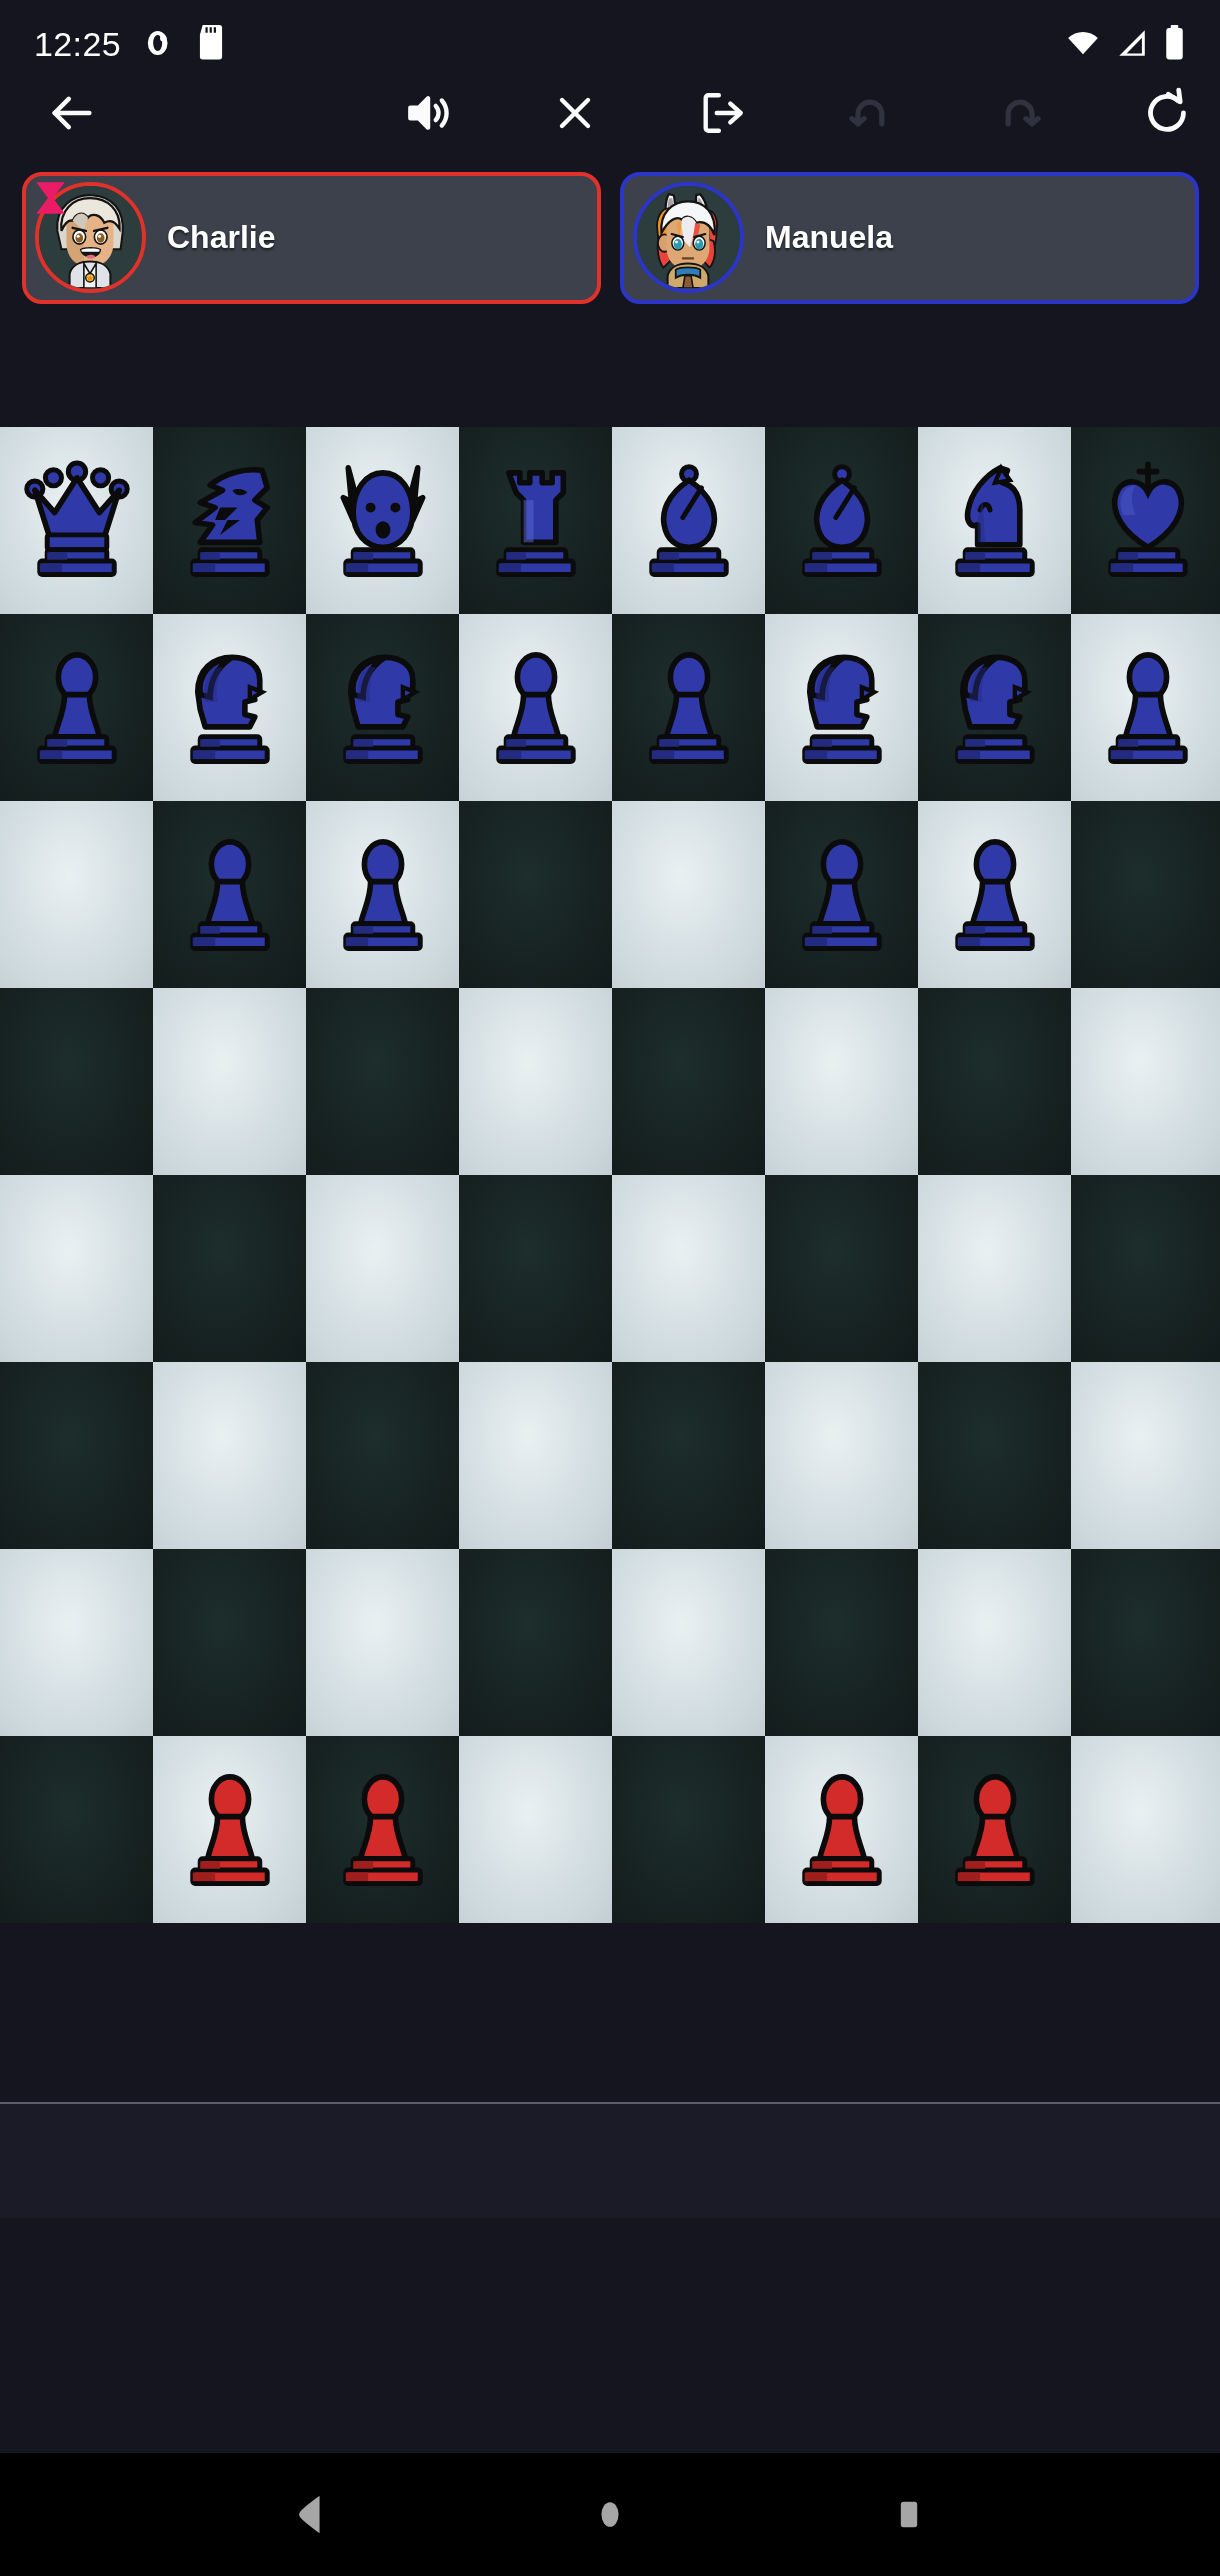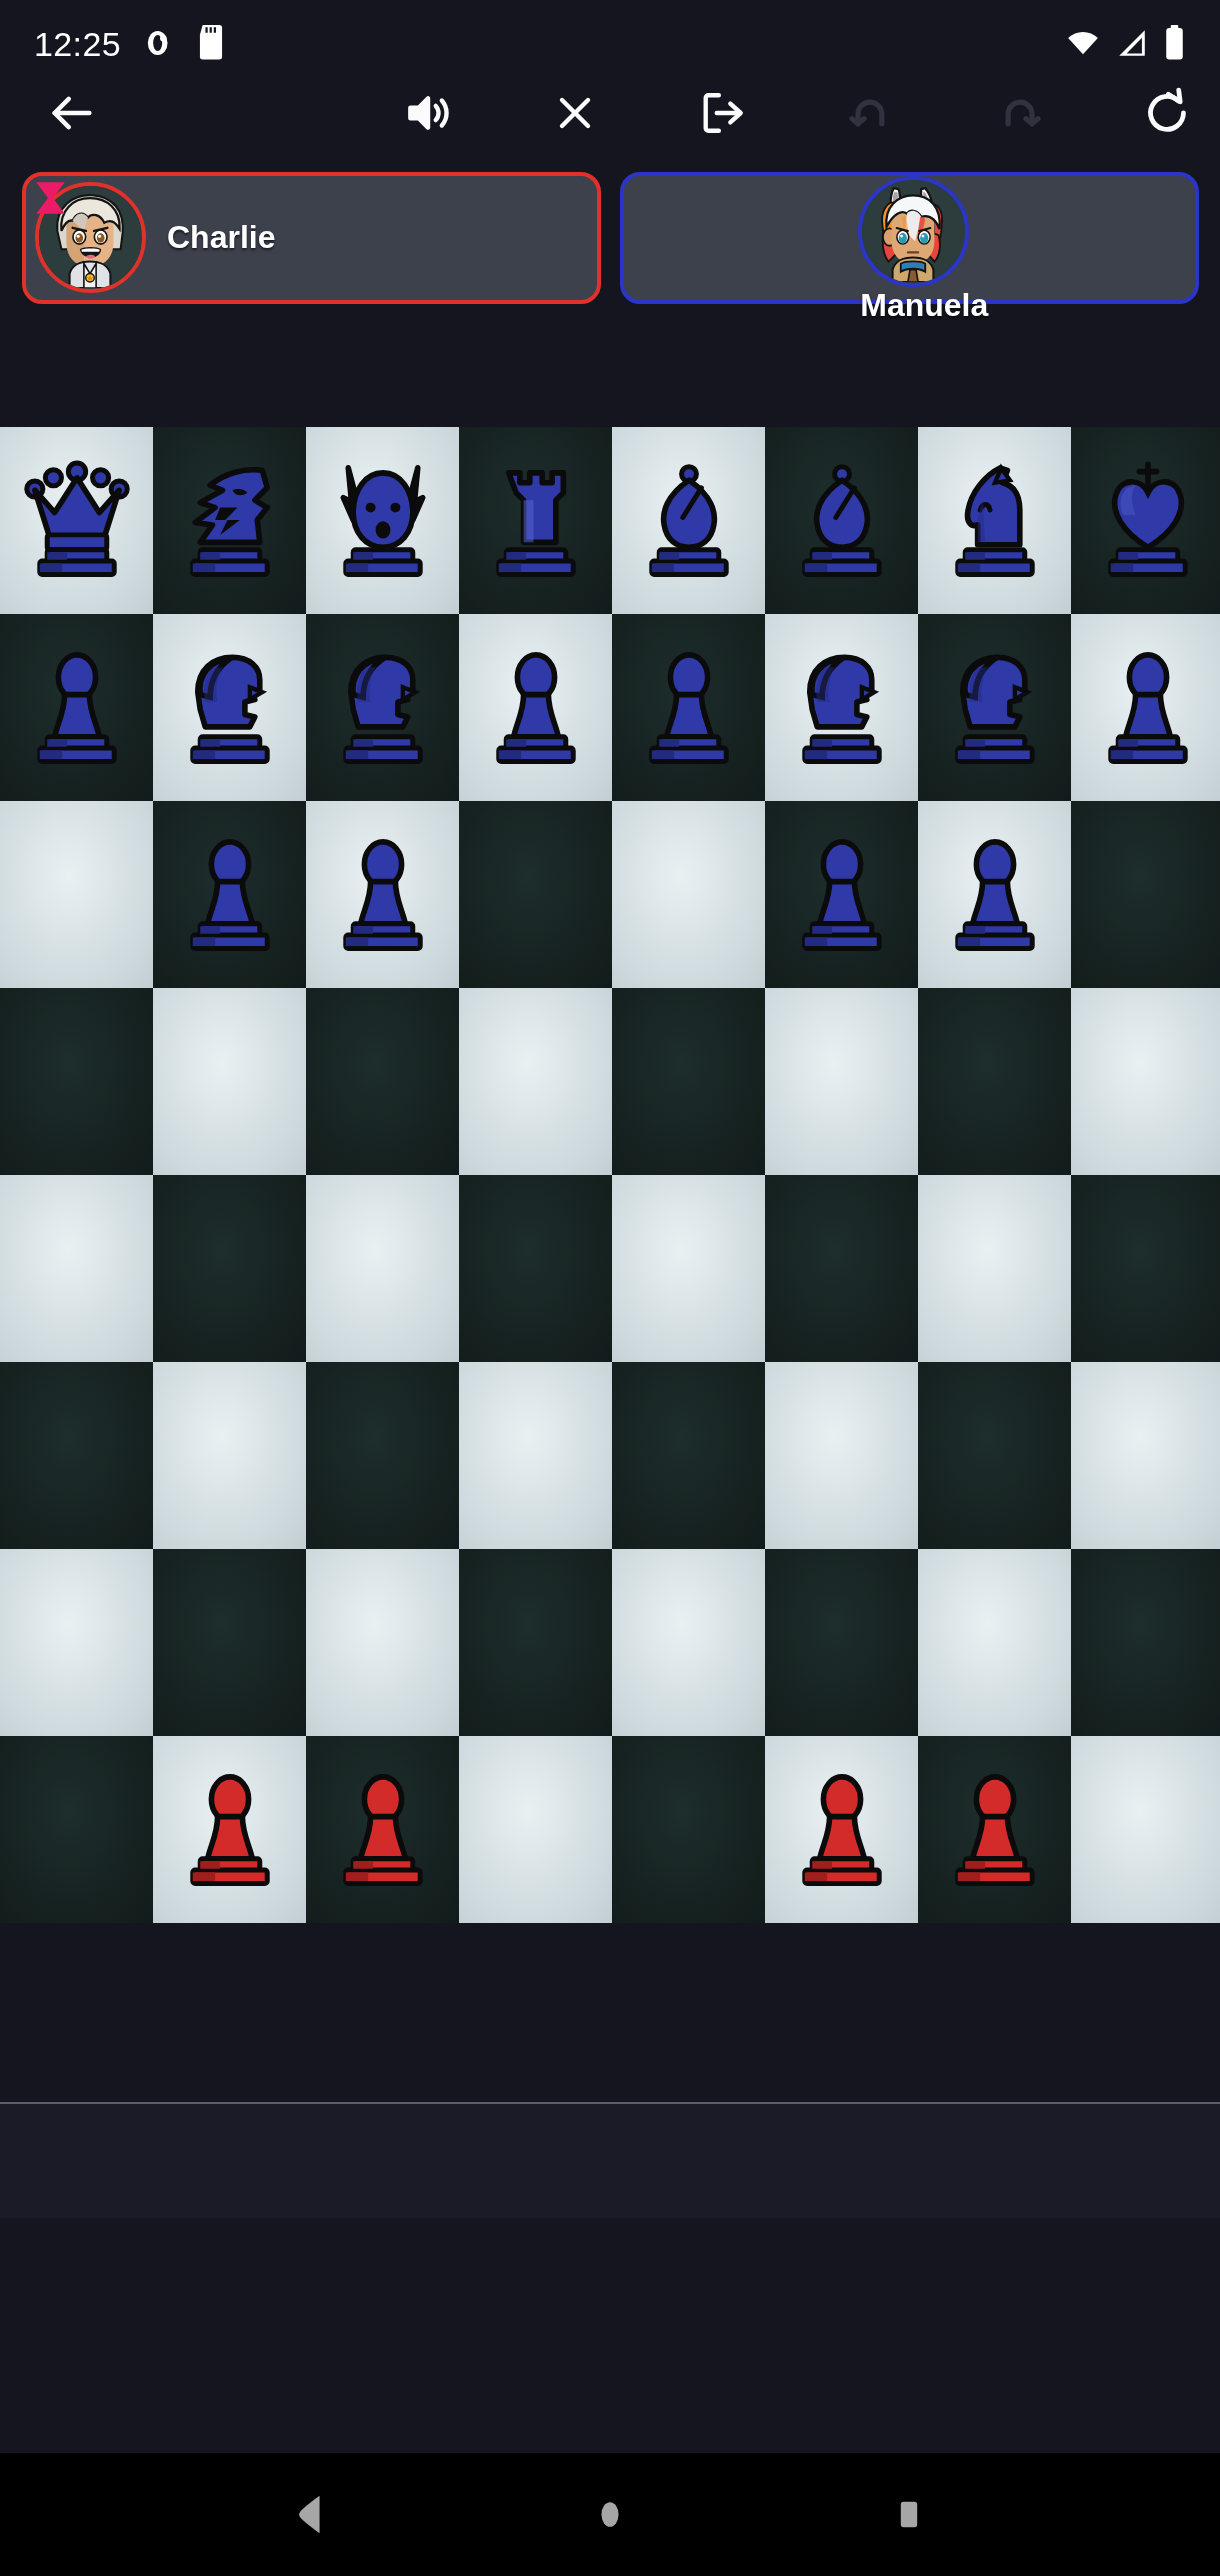--- a/index.html
+++ b/index.html
@@ -51,21 +51,21 @@
   .pcard{
     flex:1; height:132px;
     background:#3d414c;
     border-radius:20px;
     display:flex; align-items:center;
     padding-left:9px;
     position:relative;
     cursor:pointer;
   }
   .pcard.red{ border:4.5px solid #e0322b; }
-  .pcard.blue{ border:4.5px solid #2b35c8;flex-direction:column; }
+  .pcard.blue{ border:4.5px solid #2b35c8; }
   .avatar-wrap{
     position:relative; width:111px; height:111px;
     flex:0 0 111px;
   }
   .avatar{
     width:111px; height:111px; border-radius:50%;
     background:#2d3c3c; overflow:hidden; position:relative;
   }
   .avatar.red{ border:4.5px solid #e0322b; }
   .avatar.blue{ border:4.5px solid #2b35c8; }

